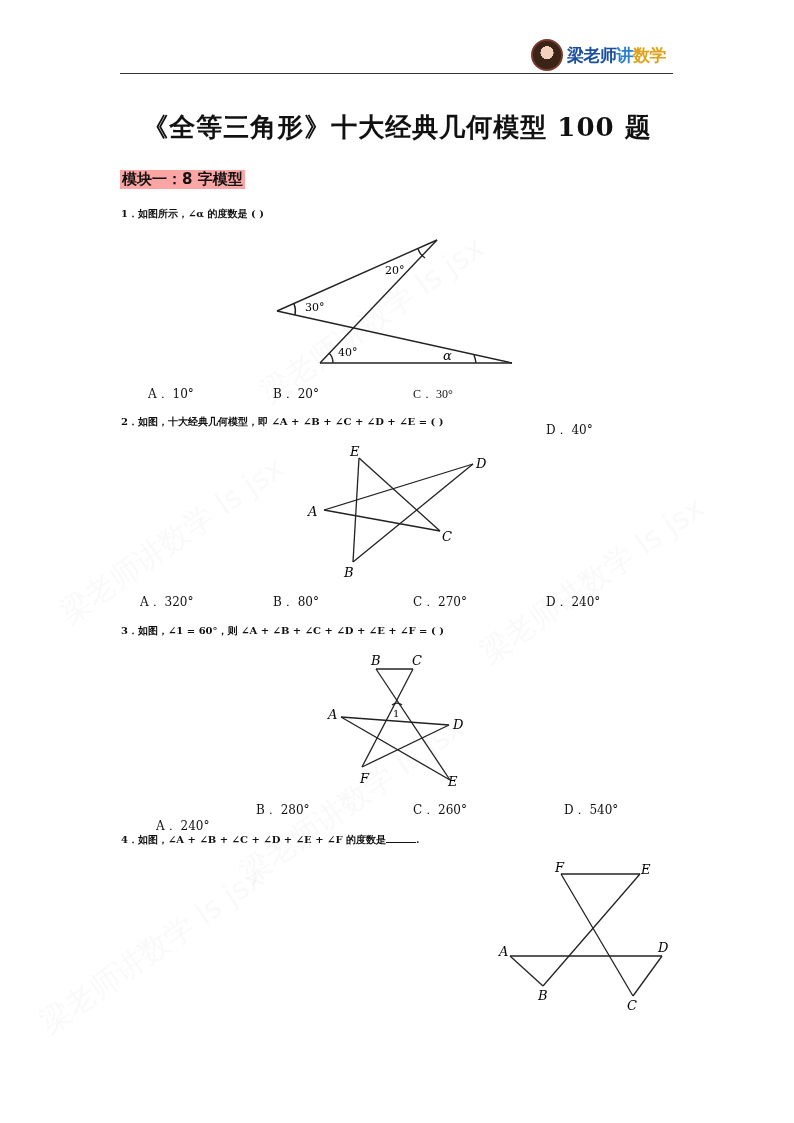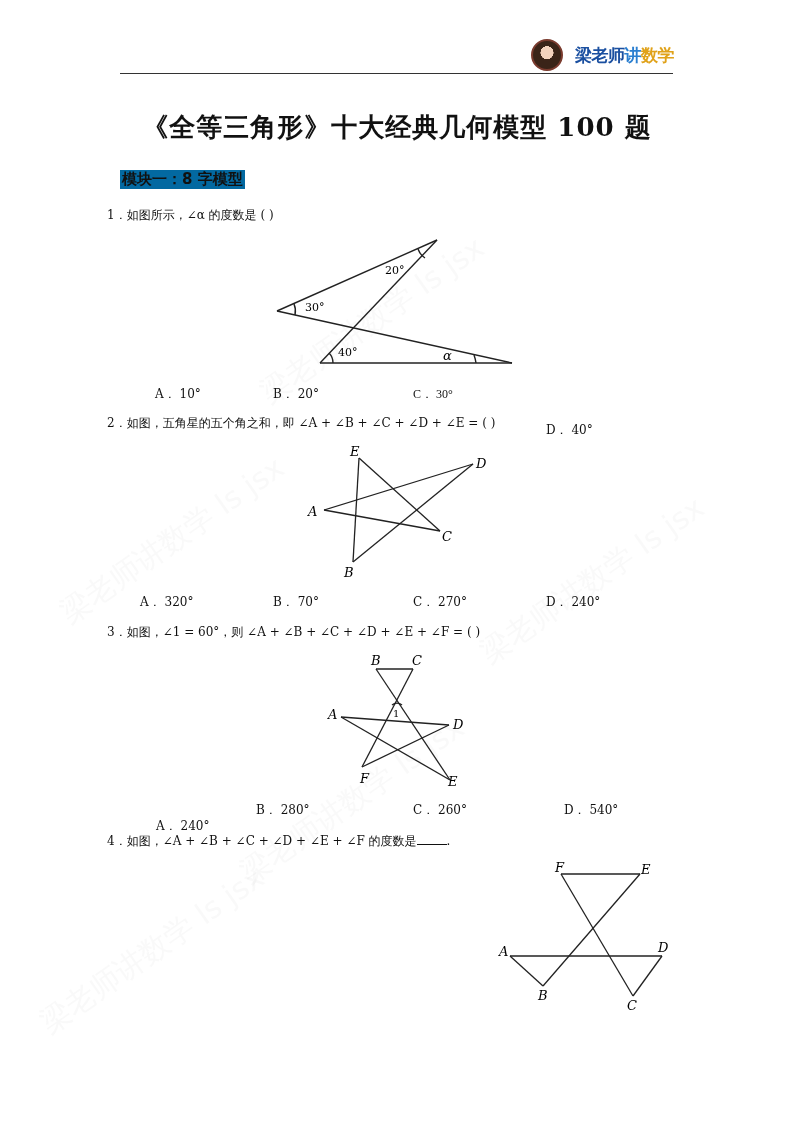--- a/index.html
+++ b/index.html
@@ -1,30 +1,30 @@
 <!DOCTYPE html>
 <html><head>
 <meta charset="utf-8">
 <style>
   html, body { margin:0; padding:0; background:#fff; }
   body { width:794px; height:1123px; position:relative; overflow:hidden;
          font-family:"DejaVu Serif","Liberation Serif",serif; color:#111; }
   .logo { position:absolute; left:531px; top:37px; height:36px; display:flex; align-items:center; }
   .avatar { width:32px; height:32px; border-radius:50%; border:2px solid #7a3b2e; background:
             radial-gradient(circle at 50% 42%, #f3d2bd 0 30%, #3a2418 31% 100%); box-sizing:border-box; }
-  .logo-text { font-family:Liberation Serif, serif; font-weight:bold; font-size:17px; margin-left:12px; letter-spacing:-0.5px; }
+  .logo-text { font-family:Liberation Serif, serif; font-weight:bold; font-size:17px; margin-left:4px; letter-spacing:-0.5px; }
   .logo-text .p1 { color:#1a4fa0; }
   .logo-text .p2 { color:#2b7fd0; }
   .logo-text .p3 { color:#e0a21a; }
   .header-rule { position:absolute; left:120px; top:73px; width:553px; height:1px; background:#333; }
   .title { position:absolute; left:0; width:794px; top:110px; text-align:center;
            font-family:"DejaVu Serif",serif; font-weight:bold; font-size:26px; letter-spacing:1px; }
   .section { position:absolute; left:120px; top:170px; font-family:"DejaVu Sans",sans-serif; font-weight:bold;
-             font-size:15px; background:#0369a1; padding:0 2px; }
-  .q { position:absolute; left:107px; font-size:12px; white-space:nowrap; }
+             font-size:15px; background:#fca5a5; padding:0 2px; }
+  .q { position:absolute; left:121px; font-size:10px; white-space:nowrap;font-weight:bold; }
   .opts { position:absolute; left:140px; width:500px; font-size:12px; }
   .opt { position:absolute; white-space:nowrap; }
   svg text { font-family:"DejaVu Serif",serif; }
   .blank { display:inline-block; width:30px; border-bottom:1px solid #111; }
   .wm { position:absolute; color:rgba(150,150,150,0.06); font-size:30px; font-family:"DejaVu Sans",sans-serif;
         transform:rotate(-35deg); white-space:nowrap; pointer-events:none; }
 </style>
 </head>
 <body>
 
@@ -58,48 +58,48 @@
     <path d="M24,70 A18,18 0 0 1 25,81"></path>
     <path d="M59,119 A14,14 0 0 1 63,129"></path>
     <path d="M204,121 A38,38 0 0 1 206,129"></path>
   </g>
   <text x="115" y="40" font-size="11" font-family="DejaVu Sans">20°</text>
   <text x="35" y="77" font-size="11" font-family="DejaVu Sans">30°</text>
   <text x="68" y="122" font-size="11" font-family="DejaVu Sans">40°</text>
   <text x="173" y="126" font-size="13" font-style="italic">α</text>
 </svg>
 <div class="opts" style="top:386px;">
-  <span class="opt" style="left:15px;"><span>A．</span> <span>10°</span></span>
+  <span class="opt" style="left:8px;"><span>A．</span> <span>10°</span></span>
   <span class="opt" style="left:133px;"><span>B．</span> <span>20°</span></span>
   <span class="opt" style="left:273px;font-family:Liberation Serif, serif;"><span>C．</span> <span>30°</span></span>
   <span class="opt" style="left:406px;margin-top:36px;"><span>D．</span> <span>40°</span></span>
 </div>
 
 <div class="q" style="top:415px;">
-  <span>2．</span><span>如图，五角星的五个角之和，即 ∠A + ∠B + ∠C + ∠D + ∠E = (          )</span>
+  <span>2．</span><span>如图，十大经典几何模型，即 ∠A + ∠B + ∠C + ∠D + ∠E = (          )</span>
 </div>
 <svg style="position:absolute;left:290px;top:440px;" width="220" height="145" viewBox="0 0 220 145">
   <g stroke="#222" stroke-width="1.3" fill="none">
     <line x1="69" y1="18" x2="63" y2="122"></line>
     <line x1="69" y1="18" x2="150" y2="91"></line>
     <line x1="34" y1="70" x2="183" y2="24"></line>
     <line x1="34" y1="70" x2="150" y2="91"></line>
     <line x1="63" y1="122" x2="183" y2="24"></line>
   </g>
   <g font-size="13" font-style="italic">
     <text x="60" y="16">E</text>
     <text x="186" y="28">D</text>
     <text x="18" y="76">A</text>
     <text x="152" y="101">C</text>
     <text x="54" y="137">B</text>
   </g>
 </svg>
 <div class="opts" style="top:594px;">
   <span class="opt" style="left:0;"><span>A．</span> <span>320°</span></span>
-  <span class="opt" style="left:133px;"><span>B．</span> <span>70°</span></span>
+  <span class="opt" style="left:133px;"><span>B．</span> <span>80°</span></span>
   <span class="opt" style="left:273px;"><span>C．</span> <span>270°</span></span>
   <span class="opt" style="left:406px;"><span>D．</span> <span>240°</span></span>
 </div>
 
 <div class="q" style="top:624px;">
   <span>3．</span><span>如图，∠1 = 60°，则 ∠A + ∠B + ∠C + ∠D + ∠E + ∠F = (          )</span>
 </div>
 <svg style="position:absolute;left:320px;top:645px;" width="160" height="145" viewBox="0 0 160 145">
   <g stroke="#222" stroke-width="1.3" fill="none">
     <line x1="56" y1="24" x2="93" y2="24"></line>

